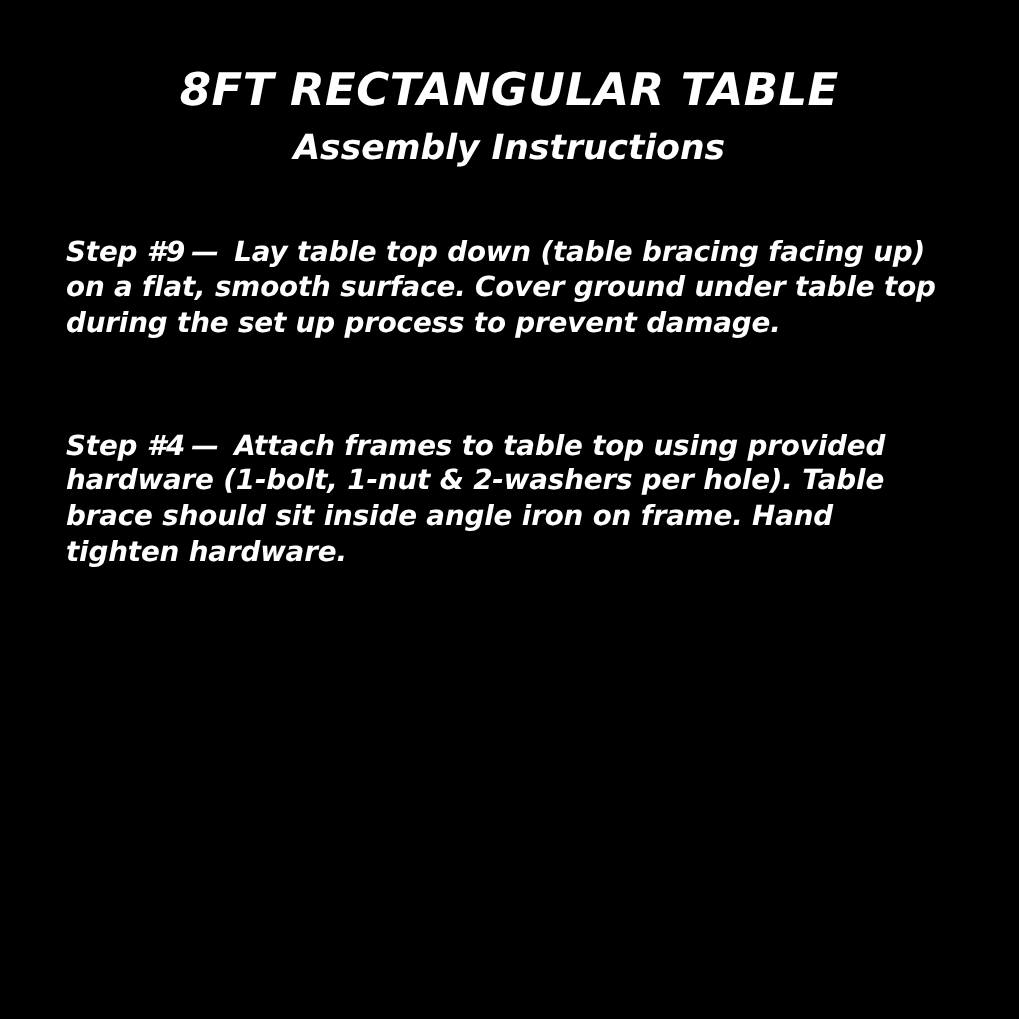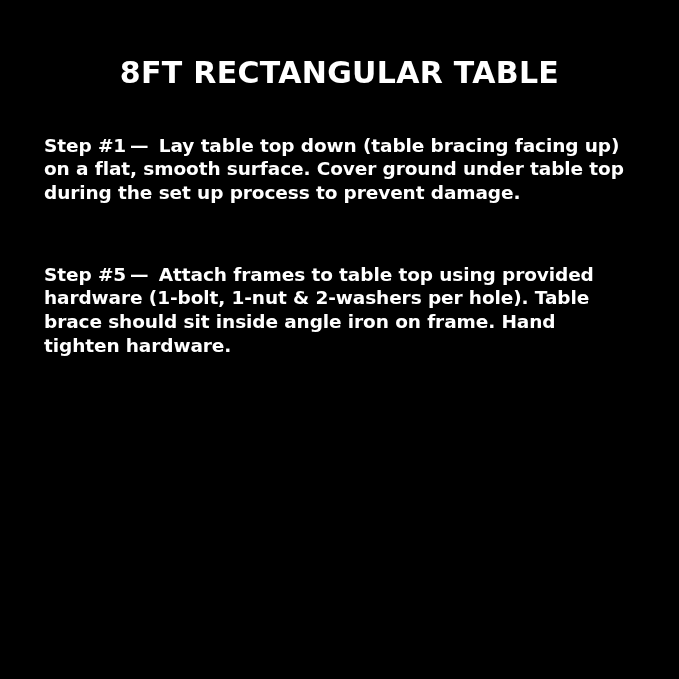--- a/index.html
+++ b/index.html
@@ -11,23 +11,24 @@
     height: 679px;
     background: #000000;
     font-family: "DejaVu Sans", sans-serif;
     color: #ffffff;
     overflow: hidden;
   }
   .page {
     box-sizing: border-box;
     width: 679px;
     height: 599px;
-    padding: 48px 44px 30px 44px;
+    padding: 36px 44px 30px 44px;
     display: flex;
     flex-direction: column;
+    font-style: italic;
   }
   .title {
     text-align: center;
     font-size: 30px;
     font-weight: bold;
     letter-spacing: 0.3px;
     line-height: 1.1;
     margin: 8px 0 0 0;
   }
   .subtitle {
@@ -56,27 +57,28 @@
   .dash {
     padding: 0 4px;
   }
 </style>
 </head>
 <body>
 
 <div class="page">
 
   <h1 class="title">8FT RECTANGULAR TABLE</h1>
+  <h2 class="subtitle">Assembly Instructions</h2>
 
   <div class="steps">
 
     <p class="step">
-      <span class="step-label">Step #1</span><span class="dash">—</span> <span>Lay table top down (table bracing facing up) on a flat, smooth surface. Cover ground under table top during the set up process to prevent damage.</span>
+      <span class="step-label">Step #9</span><span class="dash">—</span> <span>Lay table top down (table bracing facing up) on a flat, smooth surface. Cover ground under table top during the set up process to prevent damage.</span>
     </p>
 
     <p class="step">
-      <span class="step-label">Step #5</span><span class="dash">—</span> <span>Attach frames to table top using provided hardware (1-bolt, 1-nut &amp; 2-washers per hole). Table brace should sit inside angle iron on frame. Hand tighten hardware.</span>
+      <span class="step-label">Step #4</span><span class="dash">—</span> <span>Attach frames to table top using provided hardware (1-bolt, 1-nut &amp; 2-washers per hole). Table brace should sit inside angle iron on frame. Hand tighten hardware.</span>
     </p>
 
 
 
   </div>
 </div>
 
 </body></html>

